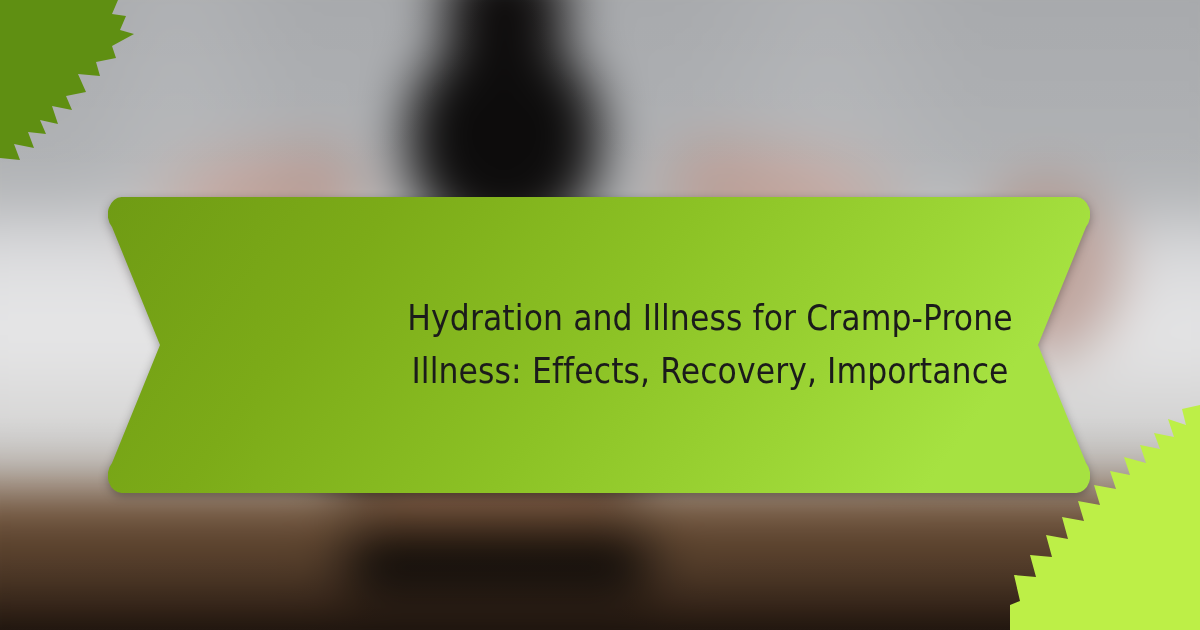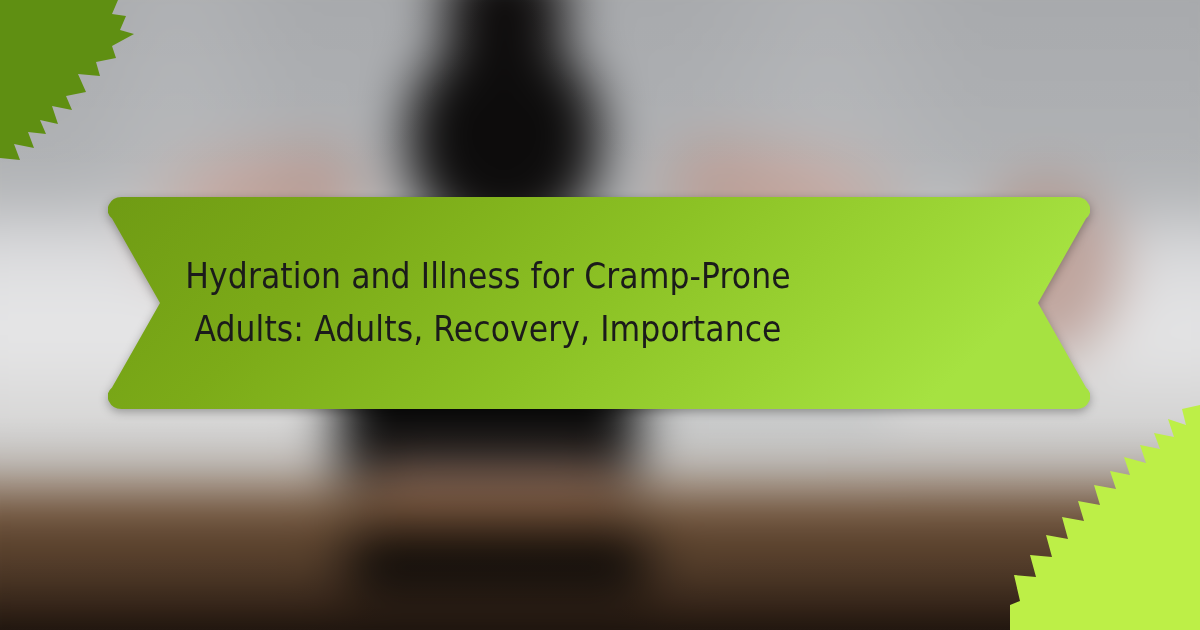--- a/index.html
+++ b/index.html
@@ -223,24 +223,24 @@
   .corner-br {
     right: 0; bottom: 0; width: 190px; height: 225px;
   }
 
   
   .banner {
     position: absolute;
     left: 108px;
     top: 197px;
     width: 982px;
-    height: 212px;
+    height: 296px;
     display: flex;
     align-items: center;
-    justify-content: flex-start;
+    justify-content: flex-end;
   }
   .banner-svg {
     position: absolute;
     inset: 0;
     width: 100%;
     height: 100%;
     filter: drop-shadow(0 3px 5px rgba(0,0,0,0.30));
   }
   .banner-text {
     position: relative;
@@ -311,18 +311,18 @@
           <stop offset="100%" stop-color="#a6e241"></stop>
         </linearGradient>
       </defs>
       <path d="M14,0 H968 a14,14 0 0 1 10,24 L930,118 L978,212
                a14,14 0 0 1 -10,24 H14 a14,14 0 0 1 -10,-24 L52,118 L4,24
                A14,14 0 0 1 14,0 Z" fill="url(#banner-grad)"></path>
     </svg>
 
     <div class="banner-text">
       <span class="banner-line">Hydration and Illness for Cramp-Prone</span>
-      <span class="banner-line">Adults: Adults, Recovery, Importance</span>
+      <span class="banner-line">Illness: Effects, Recovery, Importance</span>
     </div>
 
   </div>
 
 </div>
 
 </body></html>

